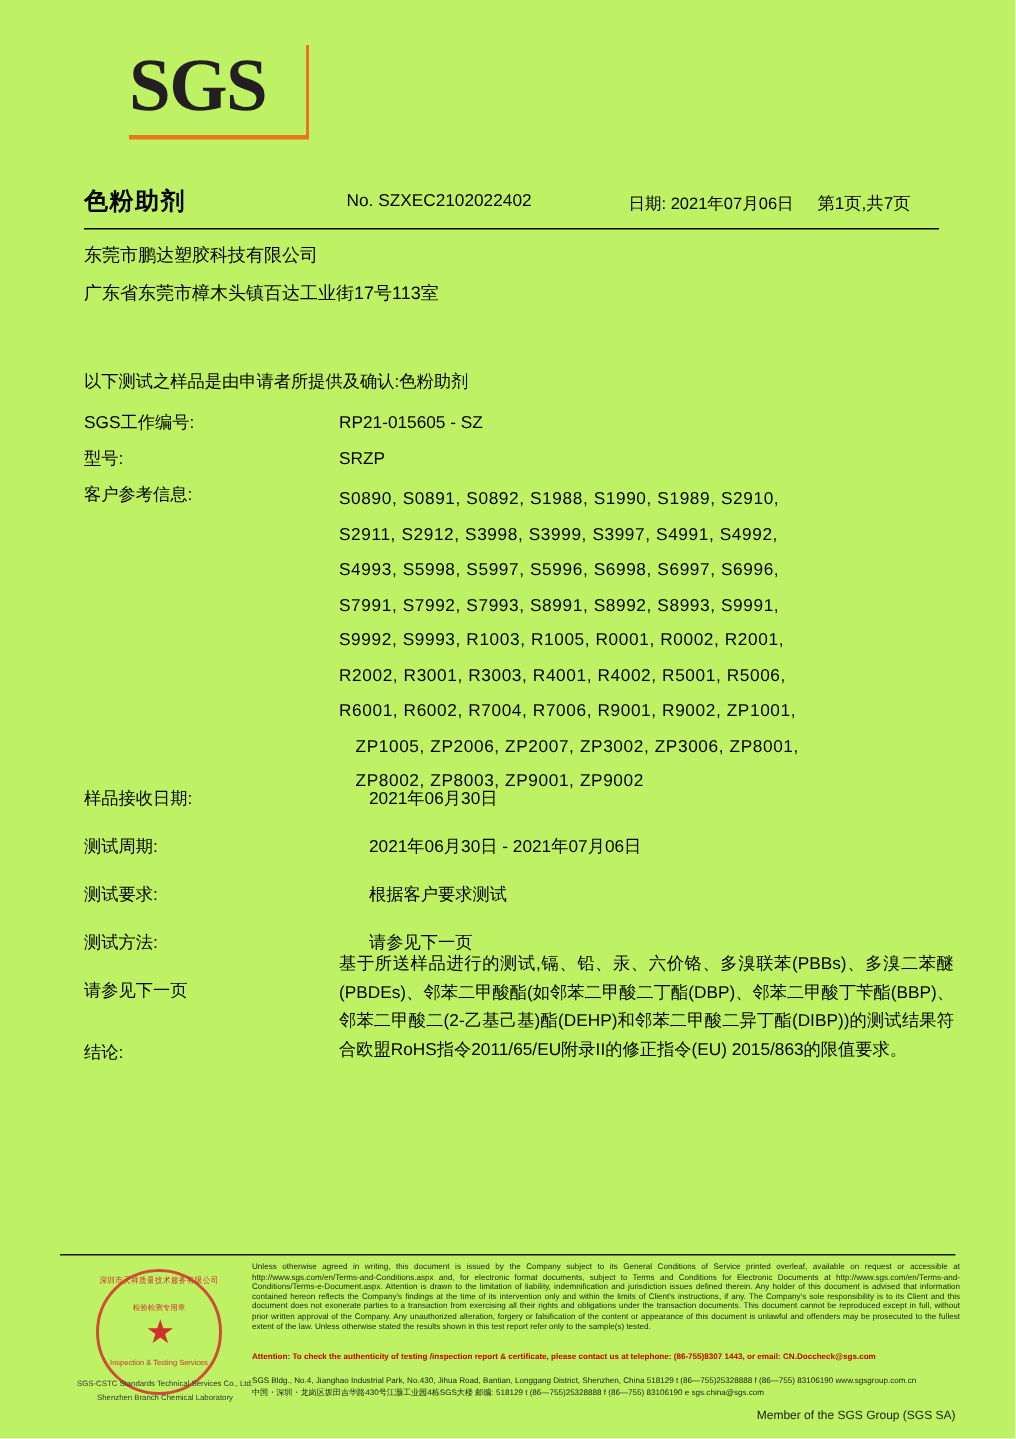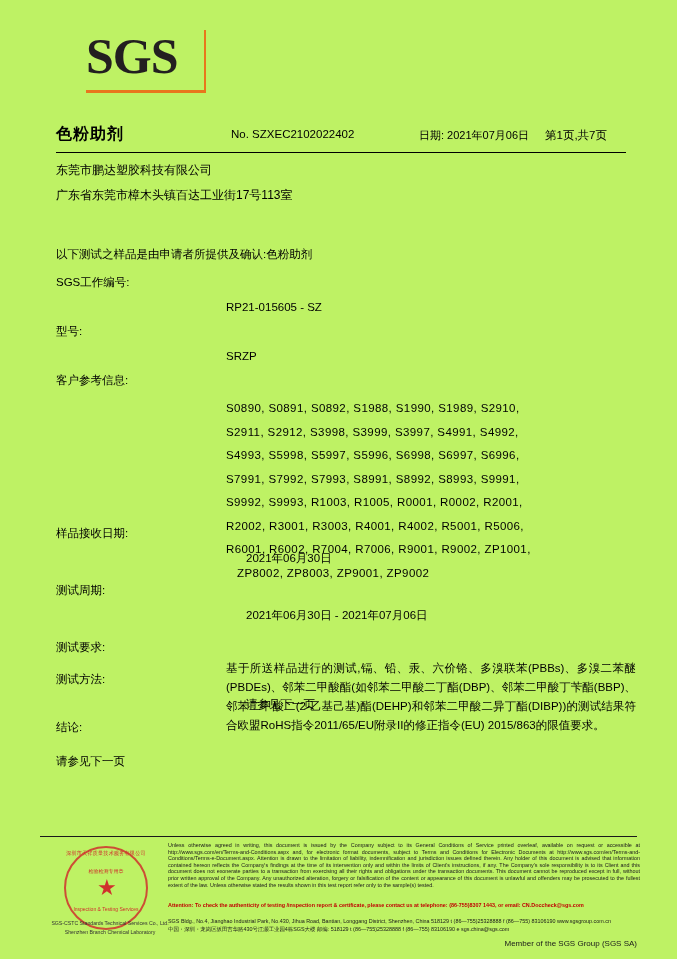--- a/index.html
+++ b/index.html
@@ -139,21 +139,20 @@
   .field-label {
     width: 170px;
     flex: 0 0 170px;
     padding: 4px 0 4px 0;
     line-height: 16px;
   }
   .field-value {
     flex: 1 1 auto;
     padding: 4px 0 4px 0;
     line-height: 16px;
-    margin-top: 25px;
   }
   .ref-lines div {
     line-height: 23.5px;
     letter-spacing: 0.4px;
   }
   .ref-lines div.indent {
     padding-left: 11px;
   }
 
   .dates {
@@ -343,36 +342,38 @@
     <div class="field-row">
       <div class="field-label">客户参考信息:</div>
       <div class="field-value ref-lines">
         <div>S0890,  S0891,  S0892,  S1988,  S1990,  S1989,  S2910,</div>
         <div>S2911,  S2912,  S3998,  S3999,  S3997,  S4991,  S4992,</div>
         <div>S4993,  S5998,  S5997,  S5996,  S6998,  S6997,  S6996,</div>
         <div>S7991,  S7992,  S7993,  S8991,  S8992,  S8993,  S9991,</div>
         <div>S9992,  S9993,  R1003,  R1005,  R0001,  R0002,  R2001,</div>
         <div>R2002,  R3001,  R3003,  R4001,  R4002,  R5001,  R5006,</div>
         <div>R6001,  R6002,  R7004,  R7006,  R9001,  R9002,  ZP1001,</div>
+        <div class="indent">ZP1005,  ZP2006,  ZP2007,  ZP3002,  ZP3006,  ZP8001,</div>
         <div class="indent">ZP8002,  ZP8003,  ZP9001,  ZP9002</div>
       </div>
     </div>
   </div>
 
   <div class="dates">
     <div class="field-row">
       <div class="field-label">样品接收日期:</div>
       <div class="field-value">2021年06月30日</div>
     </div>
     <div class="field-row">
       <div class="field-label">测试周期:</div>
       <div class="field-value">2021年06月30日 - 2021年07月06日</div>
     </div>
     <div class="field-row">
       <div class="field-label">测试要求:</div>
+      <div class="field-value">根据客户要求测试</div>
     </div>
     <div class="field-row">
       <div class="field-label">测试方法:</div>
       <div class="field-value">请参见下一页</div>
     </div>
     <div class="field-row">
       <div class="field-value">请参见下一页</div>
     </div>
   </div>
 

